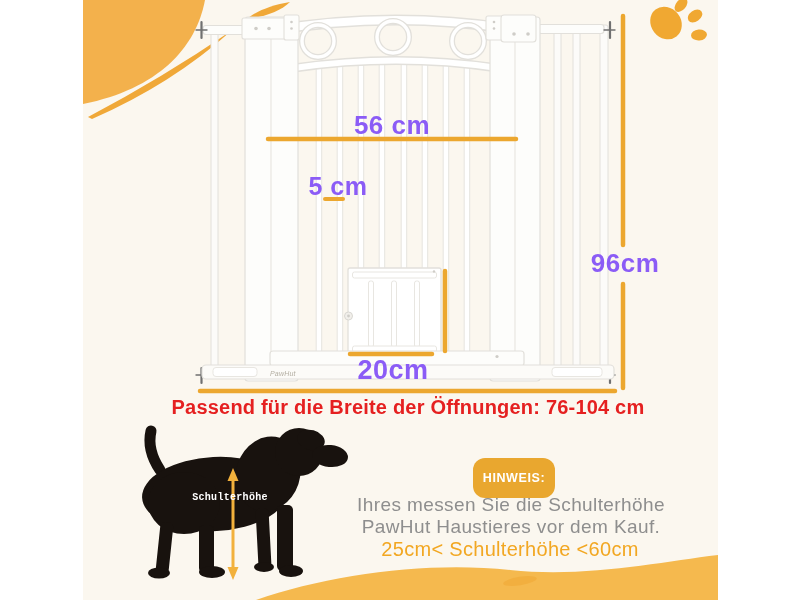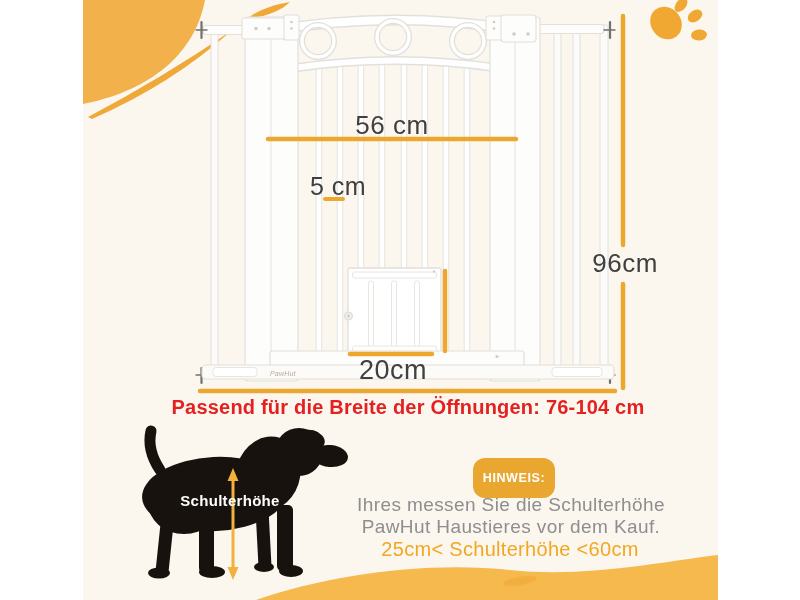--- a/index.html
+++ b/index.html
@@ -4,38 +4,39 @@
 <style>
   html,body{margin:0;padding:0;background:#ffffff;}
   .stage{
     position:relative;width:800px;height:600px;overflow:hidden;
     background:#ffffff;
     font-family:"Liberation Sans", sans-serif;
   }
   .art{position:absolute;left:0;top:0;}
   .lbl{
     position:absolute;transform:translateX(-50%);
-    white-space:nowrap;font-weight:normal;color:#404040;
+    white-space:nowrap;font-weight:bold;color:#8b5cf6;
     letter-spacing:.5px;line-height:1;
   }
   .lbl-56{left:392px;top:112px;font-size:26px;}
   .lbl-5{left:338px;top:174px;font-size:25px;}
   .lbl-96{left:625px;top:250px;font-size:26px;}
   .lbl-195{left:485px;top:300px;font-size:25px;}
   .lbl-20{left:393px;top:357px;font-size:27px;}
   .fit-note{
     position:absolute;left:408px;top:396px;transform:translateX(-50%);
     white-space:nowrap;font-weight:bold;font-size:20px;color:#E52020;
     letter-spacing:.2px;
     text-align:right;
   }
   .shoulder{
     position:absolute;left:230px;top:492px;transform:translateX(-50%);
-    white-space:nowrap;font-weight:bold;font-size:15px;color:#ffffff;
+    white-space:nowrap;font-weight:bold;font-size:10px;color:#ffffff;
     letter-spacing:.3px;
+    font-family:Liberation Mono, monospace;
   }
   .badge{
     position:absolute;left:473px;top:458px;width:82px;height:40px;
     background:#E9A72F;border-radius:12px;
     display:flex;align-items:center;justify-content:center;
   }
   .badge span{
     color:#ffffff;font-weight:bold;font-size:12.5px;letter-spacing:.6px;
   }
   .note{

